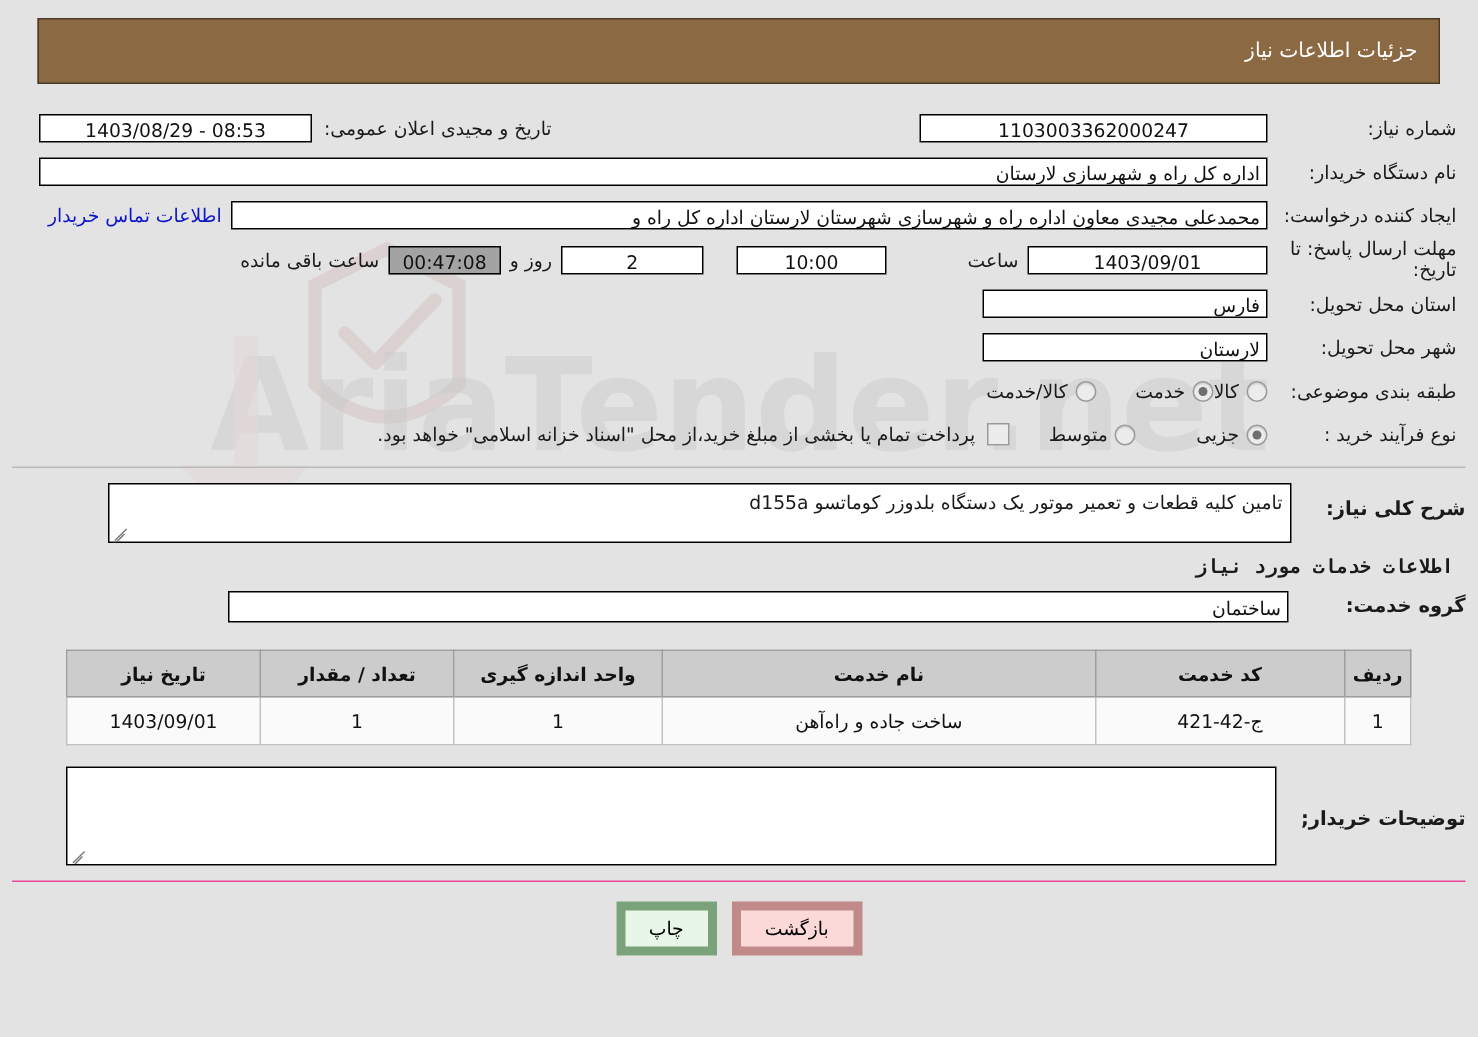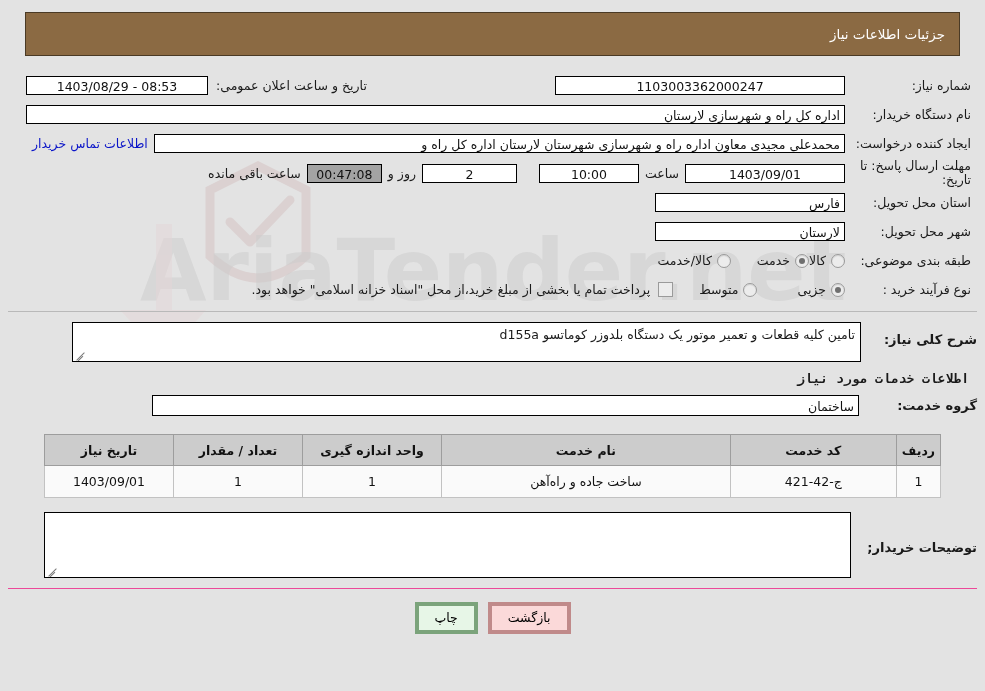--- a/index.html
+++ b/index.html
@@ -247,21 +247,21 @@
   .footer {
     display: flex;
     justify-content: center;
     align-items: center;
     gap: 10px;
     padding-top: 13px;
   }
   .btn {
     font-size: 12.5px;
     padding: 4px 16px;
-    border: 4px solid #7f1d1d;
+    border: 6px solid #7f1d1d;
     cursor: pointer;
     font-family: inherit;
     line-height: 16px;
   }
   .btn-print { background: #e7f6e7; border-color: #7ba37b; }
   .btn-back  { background: #fbd9d9; border-color: #c08a8a; }
 </style>
 </head>
 <body>
 
@@ -284,41 +284,41 @@
   <div class="header-wrap">
     <div class="header-bar">
       <div class="header-title">جزئیات اطلاعات نیاز</div>
     </div>
   </div>
 
   <div class="panel no-top">
 
     <div class="row">
       <div class="lbl lbl-r">شماره نیاز:</div>
-      <div class="fld center" style="width:290px;margin-left:20px;">1103003362000247</div>
-      <div style="flex:1"></div>
-      <div class="lbl">تاریخ و ساعت اعلان عمومی:</div>
+      <div class="fld center" style="width:232px;margin-left:20px;">1103003362000247</div>
+      <div style="flex:1"></div>
+      <div class="lbl">تاریخ و مجیدی اعلان عمومی:</div>
       <div class="fld center" style="width:182px;margin-left:18px;">08:53 - 1403/08/29</div>
     </div>
 
     <div class="row">
       <div class="lbl lbl-r">نام دستگاه خریدار:</div>
       <div class="fld right" style="flex:1;margin-left:18px;">اداره کل راه و شهرسازی لارستان</div>
     </div>
 
     <div class="row">
       <div class="lbl lbl-r">ایجاد کننده درخواست:</div>
       <div class="fld right" style="flex:1;">محمدعلی مجیدی معاون اداره راه و شهرسازی شهرستان لارستان اداره کل راه و</div>
       <div class="link" style="margin-left:18px;">اطلاعات تماس خریدار</div>
     </div>
 
     <div class="row">
       <div class="lbl lbl-r" style="line-height:14px;white-space:normal;">مهلت ارسال پاسخ: تا تاریخ:</div>
       <div class="fld center" style="width:160px;">1403/09/01</div>
-      <div class="lbl" style="width:auto;padding:0 6px;">ساعت</div>
+      <div class="lbl" style="width:auto;padding:0 6px;margin-left:48px;">ساعت</div>
       <div class="fld center" style="width:100px;">10:00</div>
       <div style="width:22px"></div>
       <div class="fld center" style="width:95px;">2</div>
       <div class="lbl" style="width:auto;padding:0 6px;">روز و</div>
       <div class="fld cream" style="width:75px;">00:47:08</div>
       <div class="lbl" style="width:auto;padding:0 6px;">ساعت باقی مانده</div>
       <div style="flex:1"></div>
     </div>
 
     <div class="row">

